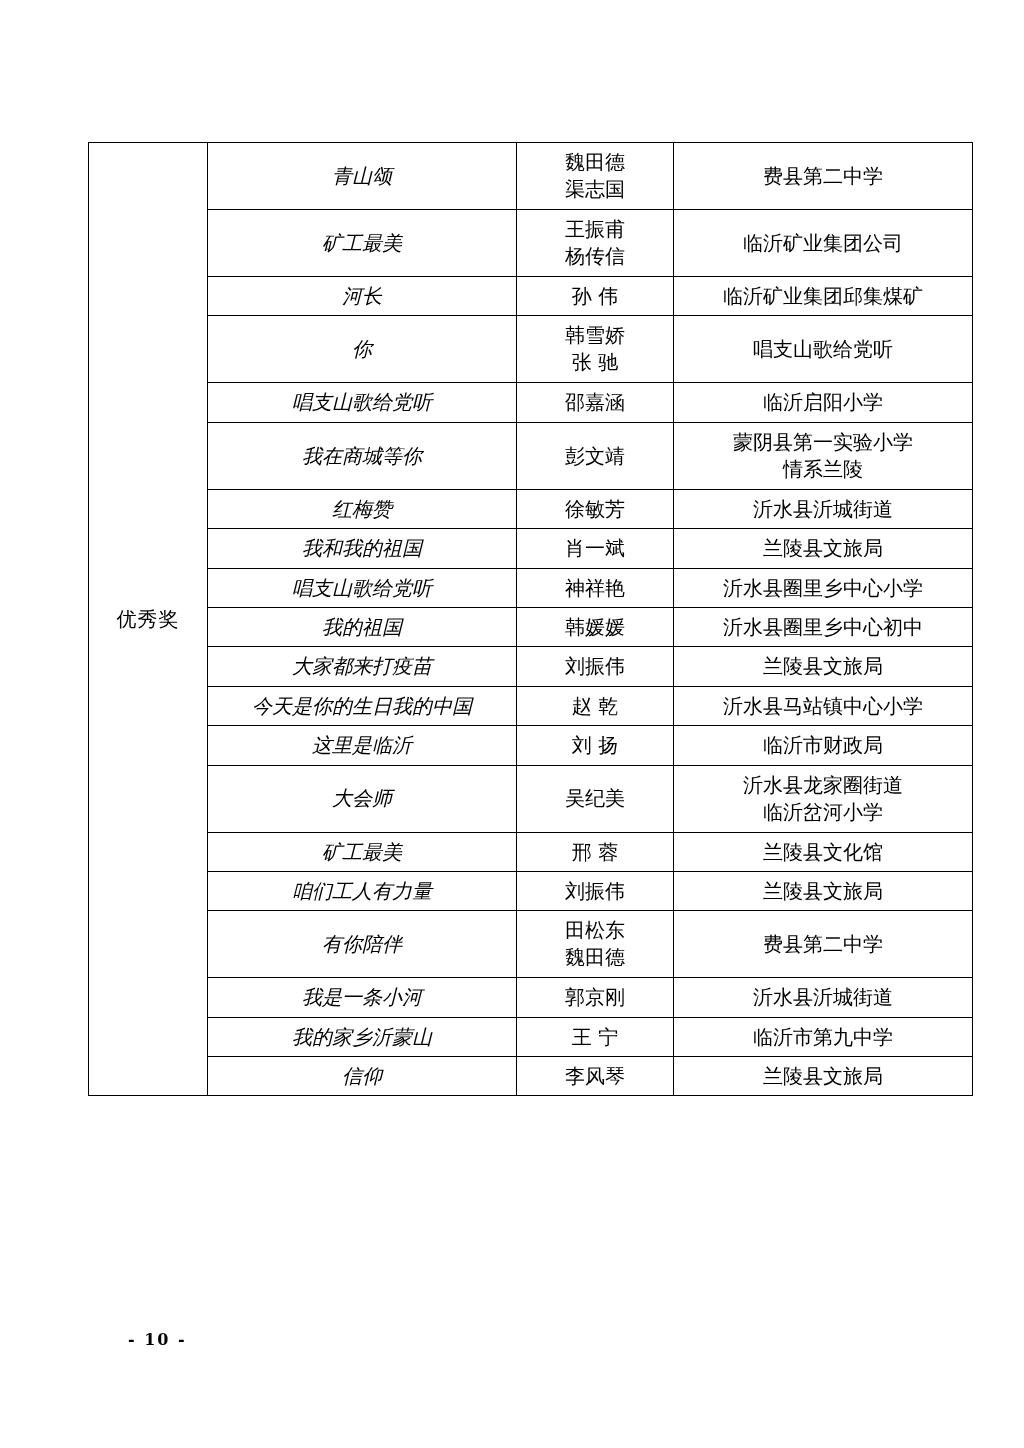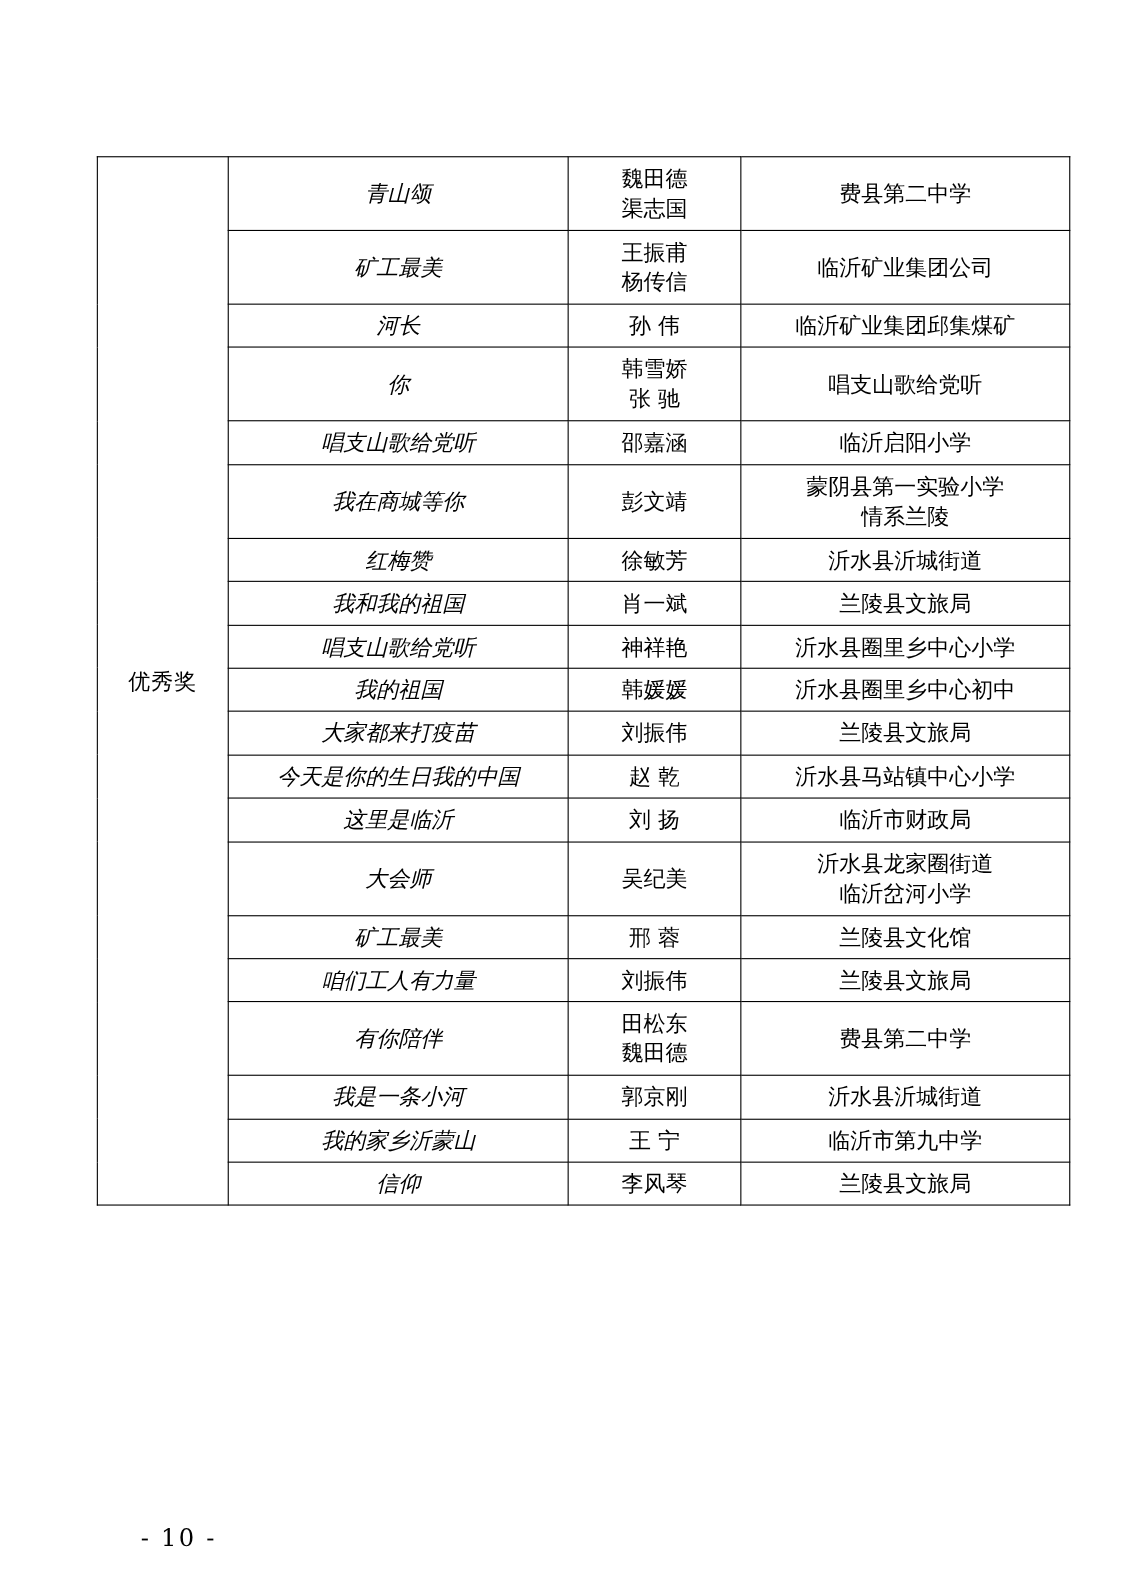--- a/index.html
+++ b/index.html
@@ -48,24 +48,25 @@
     font-size: 20px;
     letter-spacing: 1px;
   }
   .multiline span {
     display: block;
     line-height: 1.35;
   }
   .page-number {
     position: absolute;
     left: 128px;
-    top: 1386px;
-    font-size: 22px;
+    top: 1330px;
+    font-size: 16px;
     letter-spacing: 2px;
     font-family: "DejaVu Serif", "Liberation Serif", serif;
+    font-weight: bold;
   }
 </style>
 </head>
 <body>
 
 <div class="page">
 
   <table class="award-table">
     <tbody>
         <tr>

